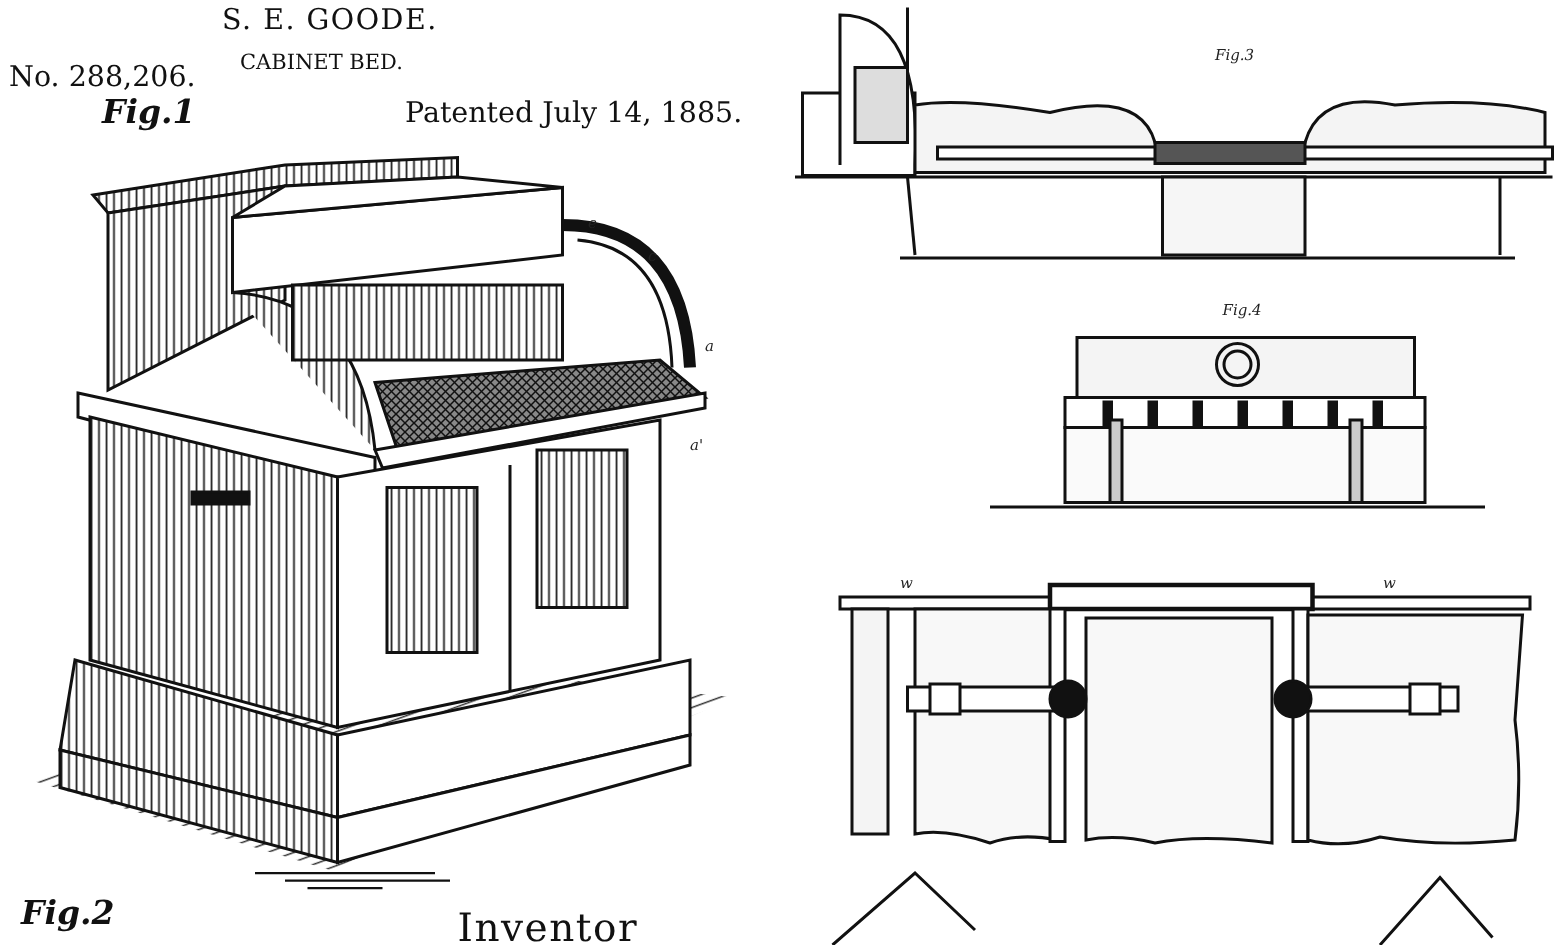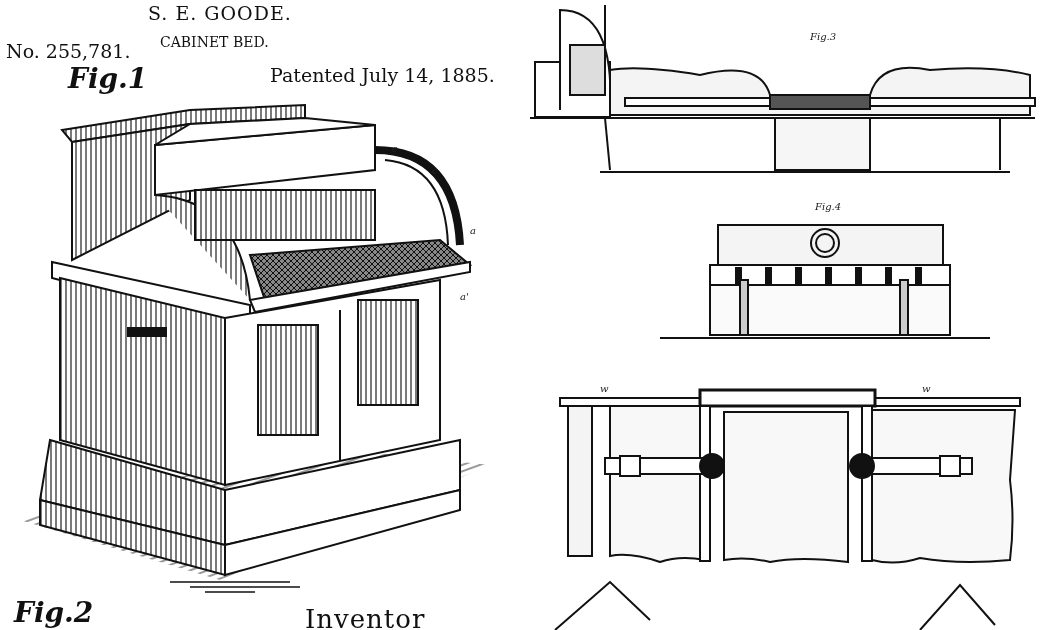--- a/index.html
+++ b/index.html
@@ -2,32 +2,32 @@
 <html><head>
 <meta charset="utf-8">
 <style>
   html,body{margin:0;padding:0;background:#fff;}
   body{width:1042px;height:630px;position:relative;overflow:hidden;font-family:"DejaVu Serif",serif;color:#111;}
   .txt{position:absolute;white-space:nowrap;text-align:center;}
   .hdr-name{left:148px;top:2px;font-size:19px;letter-spacing:1px;}
   .hdr-no{left:6px;top:40px;font-size:19px;}
   .hdr-title{left:160px;top:34px;font-size:14px;font-weight:normal;}
   .hdr-date{left:270px;top:64px;font-size:19px;}
-  .fig{font-family:"DejaVu Serif",serif;font-style:italic;font-weight:bold;font-size:28px;}
+  .fig{font-family:"DejaVu Serif",serif;font-style:italic;font-weight:bold;font-size:22px;}
   .fig1{left:68px;top:62px;}
   .fig2{left:14px;top:596px;}
   .inventor{left:305px;top:604px;font-size:26px;font-family:"DejaVu Serif",serif;letter-spacing:1px;}
   svg{position:absolute;left:0;top:0;}
   .lbl{font-family:"DejaVu Serif",serif;font-style:italic;font-size:10px;fill:#222;}
 </style>
 </head>
 <body>
 
 <div class="txt hdr-name">S. E. GOODE.</div>
-<div class="txt hdr-no">No. 255,781.</div>
+<div class="txt hdr-no">No. 288,206.</div>
 <div class="txt hdr-title">CABINET BED.</div>
 <div class="txt hdr-date">Patented July 14, 1885.</div>
 <div class="txt fig fig1">Fig.1</div>
 <div class="txt fig fig2">Fig.2</div>
 <div class="txt inventor">Inventor</div>
 
 <svg width="1042" height="630" viewBox="0 0 1042 630">
   <defs>
     <pattern id="vlines" width="5" height="10" patternUnits="userSpaceOnUse">
       <rect width="5" height="10" fill="#fff"></rect>

